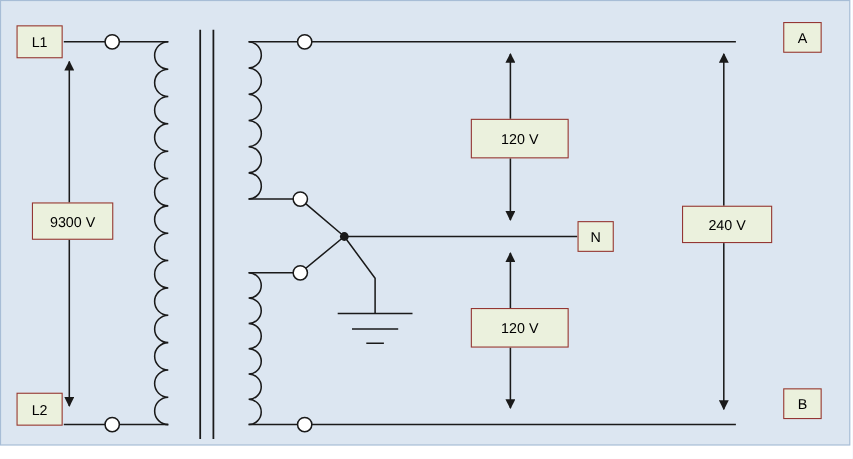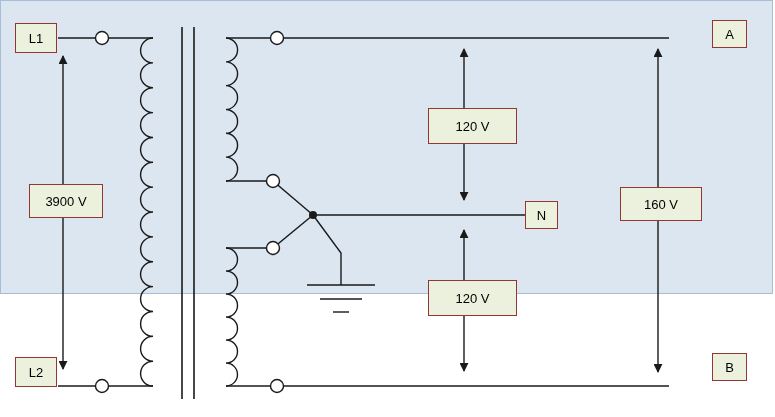--- a/index.html
+++ b/index.html
@@ -13,21 +13,21 @@
     width: 775px;
     height: 417px;
     background: #ffffff;
     overflow: hidden;
   }
   .diagram {
     position: absolute;
     left: 0;
     top: 0;
     width: 773px;
-    height: 294px;
+    height: 405px;
     background: var(--background, #dce6f1);
     border: 1px solid #a7bdd6;
     box-sizing: border-box;
   }
   svg.circuit {
     position: absolute;
     left: 0;
     top: 0;
   }
   .wire {
@@ -116,21 +116,21 @@
       <circle class="terminal" cx="101" cy="385" r="6.5"></circle>
       <circle class="terminal" cx="276" cy="37" r="6.5"></circle>
       <circle class="terminal" cx="276" cy="385" r="6.5"></circle>
       <circle class="terminal" cx="272" cy="180" r="6.5"></circle>
       <circle class="terminal" cx="272" cy="247" r="6.5"></circle>
       <circle class="dot" cx="312" cy="214" r="4"></circle>
     </svg>
 
     <div class="box" style="left:14px;top:22px;width:42px;height:30px">L1</div>
     <div class="box" style="left:14px;top:356px;width:42px;height:30px">L2</div>
-    <div class="box" style="left:28px;top:183px;width:74px;height:34px">3900 V</div>
+    <div class="box" style="left:28px;top:183px;width:74px;height:34px">9300 V</div>
     <div class="box" style="left:427px;top:107px;width:89px;height:36px">120 V</div>
     <div class="box" style="left:427px;top:279px;width:89px;height:36px">120 V</div>
-    <div class="box" style="left:619px;top:186px;width:82px;height:34px">160 V</div>
+    <div class="box" style="left:619px;top:186px;width:82px;height:34px">240 V</div>
     <div class="box" style="left:524px;top:200px;width:33px;height:28px">N</div>
     <div class="box" style="left:711px;top:19px;width:35px;height:28px">A</div>
     <div class="box" style="left:711px;top:352px;width:35px;height:28px">B</div>
   </div>
 </div>
 
 </body></html>

